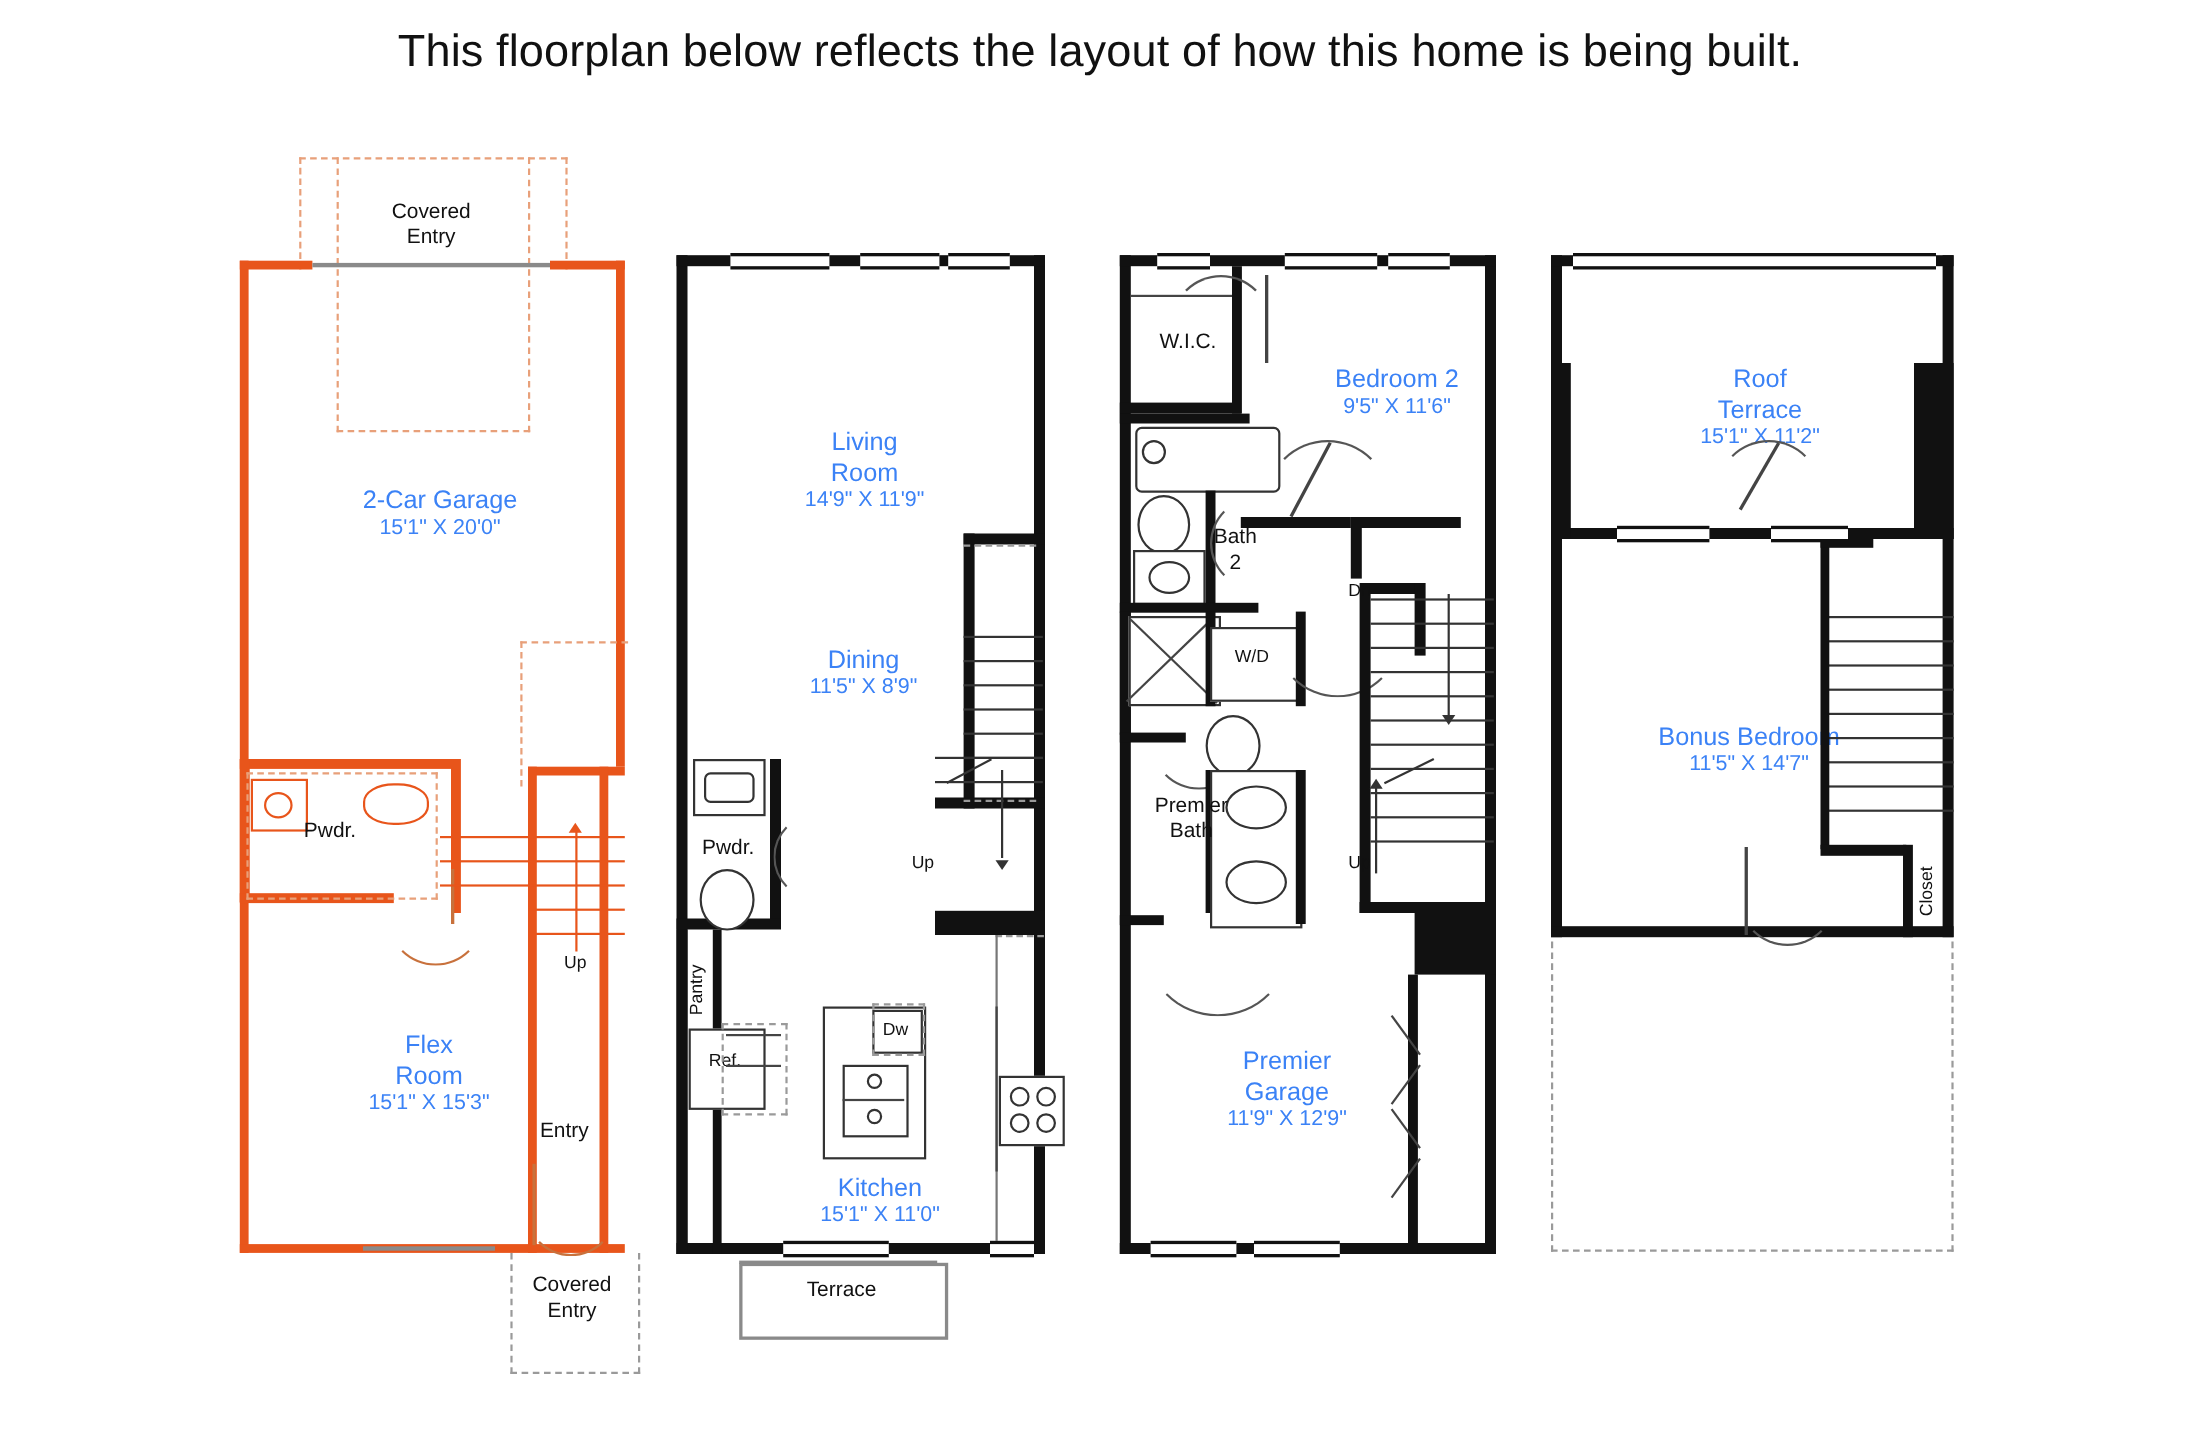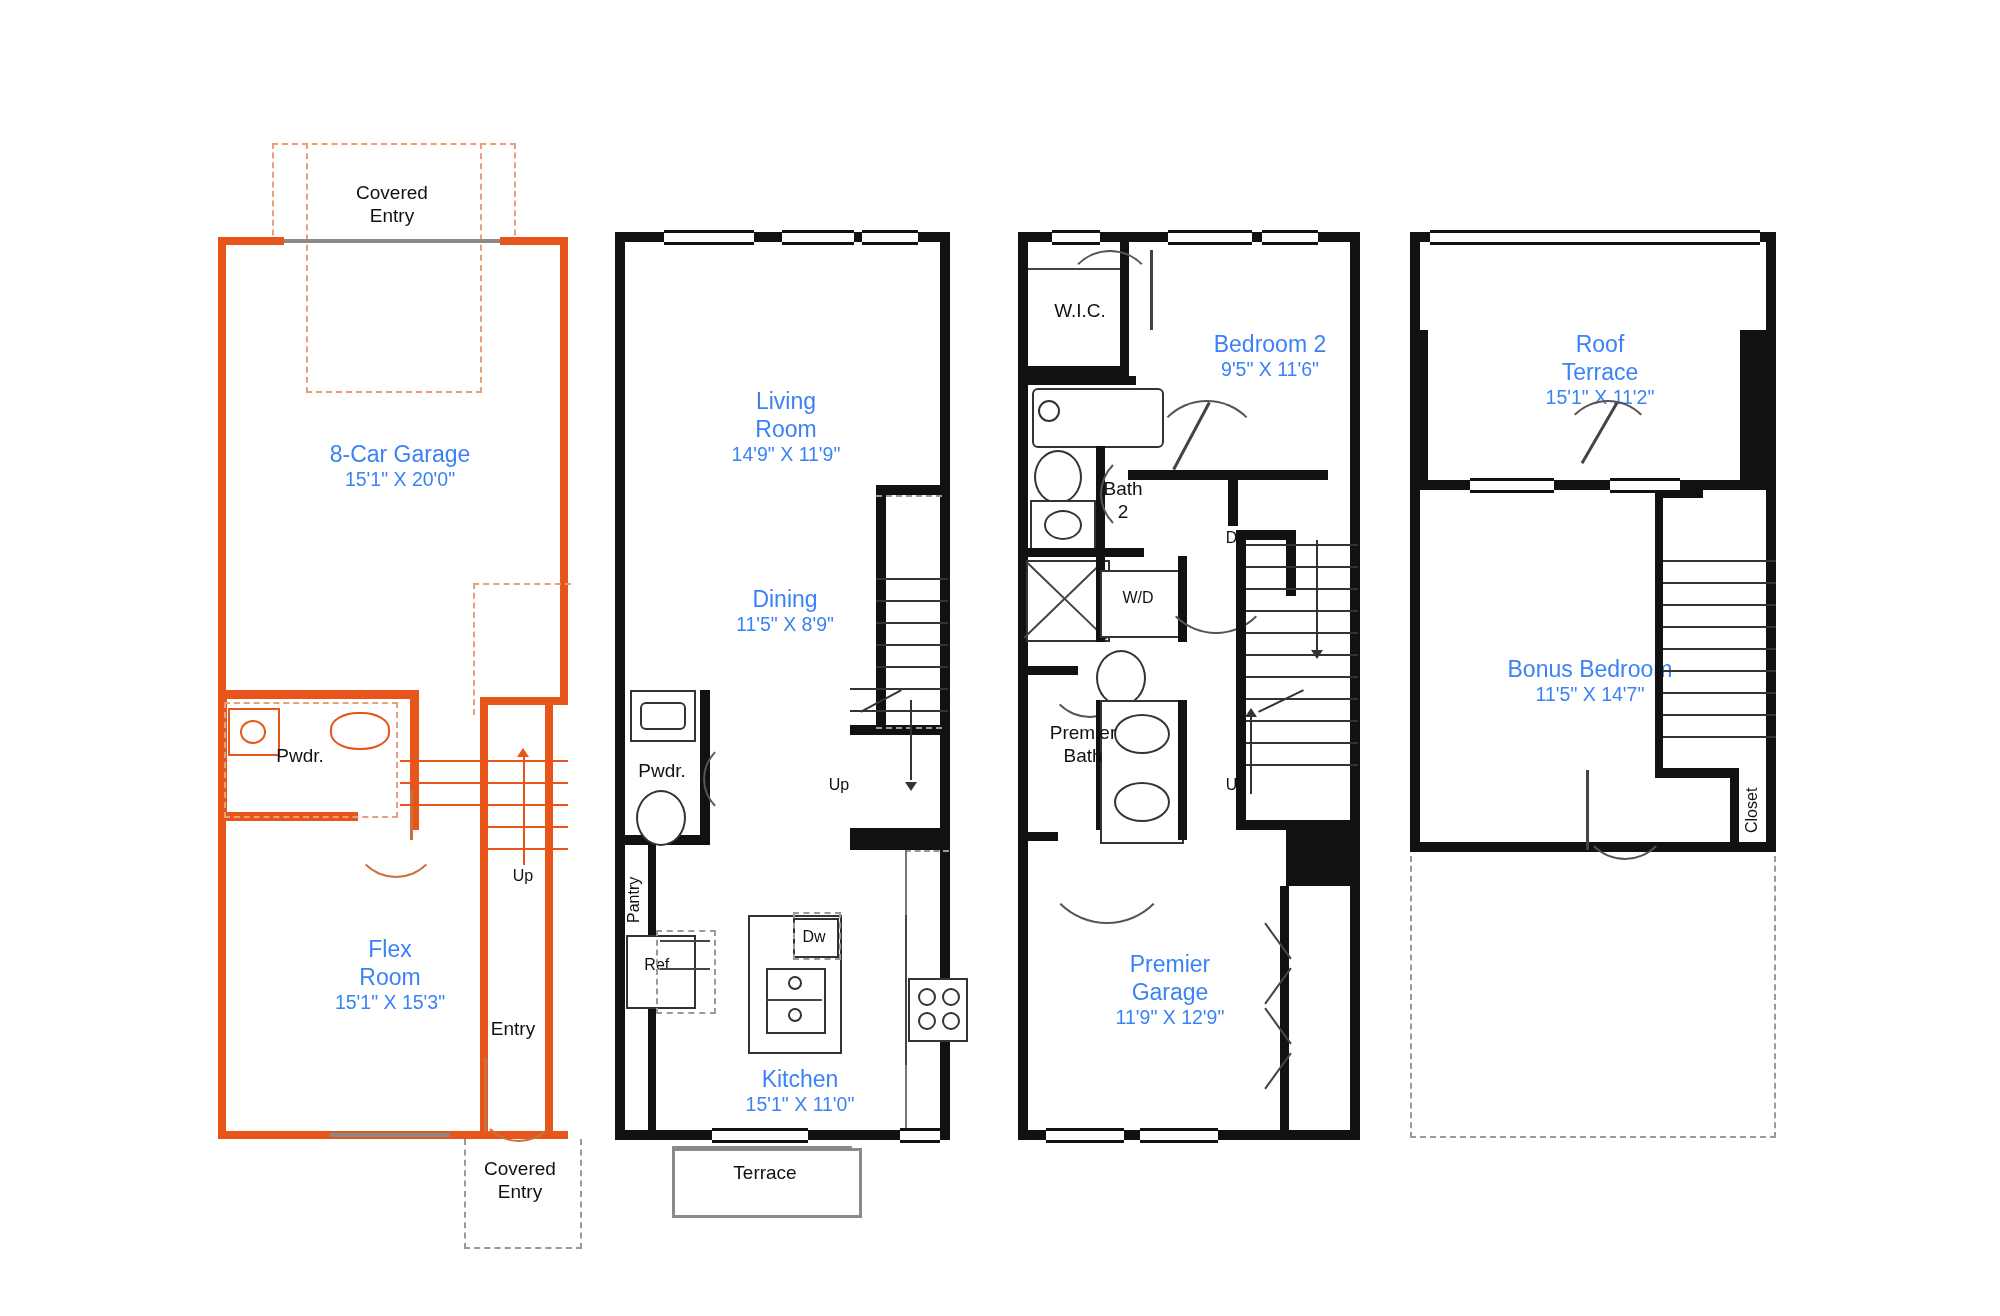--- a/index.html
+++ b/index.html
@@ -44,20 +44,21 @@
   .arrowup{position:absolute;width:0;height:0;border-left:6px solid transparent;border-right:6px solid transparent;border-bottom:9px solid #333;}
   .arrowdn{position:absolute;width:0;height:0;border-left:6px solid transparent;border-right:6px solid transparent;border-top:9px solid #333;}
   .vline{position:absolute;background:#333;width:2px;}
 </style>
 </head>
 <body>
 
 <div class="canvas">
 
   <div class="headline">
+    <span>This floorplan below reflects the layout of how this home is being built.</span>
   </div>
 
 
   <div>
 
     <div class="dash" style="left:272px;top:143px;width:240px;height:100px;border-bottom:none;"></div>
     <div class="dash" style="left:306px;top:143px;width:172px;height:248px;border-top:none;"></div>
     <div class="sm" style="left:287px;top:182px;width:210px;">
       <span>Covered</span><br>
       <span>Entry</span>
@@ -68,21 +69,21 @@
     <div class="owall" style="left:500px;top:237px;width:68px;height:8px;"></div>
     <div class="owall" style="left:560px;top:237px;width:8px;height:460px;"></div>
     <div class="owall" style="left:480px;top:697px;width:88px;height:8px;"></div>
     <div class="owall" style="left:480px;top:697px;width:8px;height:442px;"></div>
     <div class="owall" style="left:545px;top:697px;width:8px;height:442px;"></div>
     <div class="owall" style="left:218px;top:1131px;width:350px;height:8px;"></div>
 
     <div class="thinl" style="left:284px;top:239px;width:216px;height:4px;"></div>
 
     <div class="lbl" style="left:240px;top:440px;width:320px;">
-      <span>8-Car Garage</span>
+      <span>2-Car Garage</span>
       <span class="dim">15'1" X 20'0"</span>
     </div>
 
     <div class="dash" style="left:473px;top:583px;width:96px;height:130px;border-right:none;border-bottom:none;"></div>
 
     <div class="owall" style="left:218px;top:690px;width:200px;height:9px;"></div>
     <div class="owall" style="left:410px;top:690px;width:9px;height:140px;"></div>
     <div class="owall" style="left:218px;top:690px;width:9px;height:130px;"></div>
     <div class="owall" style="left:218px;top:812px;width:140px;height:9px;"></div>
 

